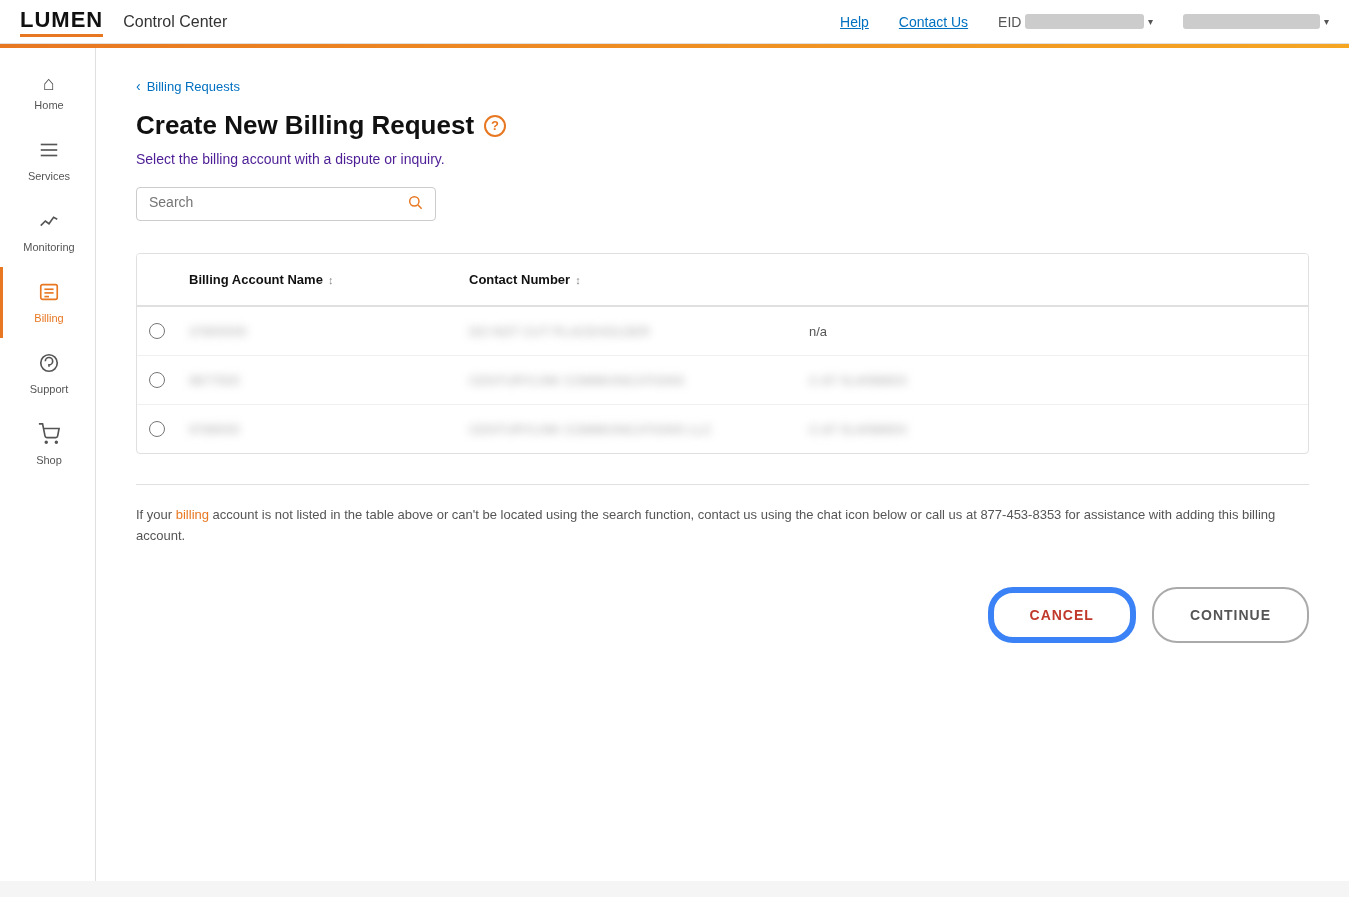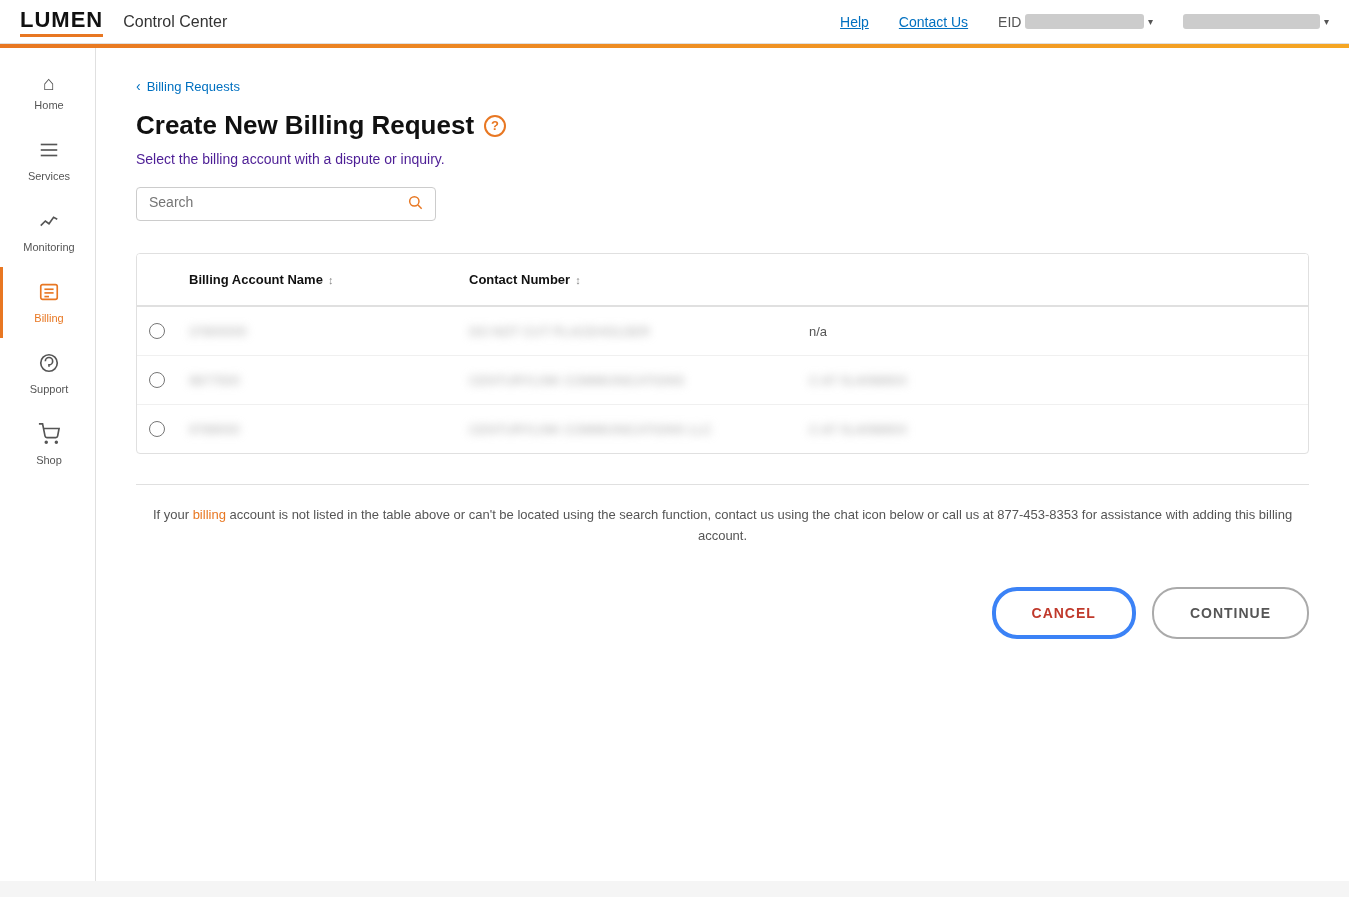--- a/index.html
+++ b/index.html
@@ -48,26 +48,26 @@
     .table-header { display: grid; grid-template-columns: 40px 280px 340px 1fr; background: #fff; border-bottom: 2px solid #e0e0e0; padding: 10px 0; }
     .th { font-size: 13px; font-weight: 700; color: #111; padding: 8px 12px; display: flex; align-items: center; gap: 5px; }
     .sort-icon { font-size: 11px; color: #888; }
     .table-row { display: grid; grid-template-columns: 40px 280px 340px 1fr; border-bottom: 1px solid #f0f0f0; align-items: center; padding: 4px 0; }
     .table-row:last-child { border-bottom: none; }
     .td { font-size: 13px; color: #555; padding: 12px; }
     .radio-cell { display: flex; align-items: center; justify-content: center; padding: 12px 8px; }
     input[type="radio"] { cursor: pointer; accent-color: #e87722; width: 16px; height: 16px; }
 
     
-    .footer-note { font-size: 13px; color: #555; line-height: 1.6; padding: 20px 0; border-top: 1px solid #e0e0e0; margin-top: 10px; text-align: center; }
+    .footer-note { font-size: 13px; color: #555; line-height: 1.6; padding: 20px 0; border-top: 1px solid #e0e0e0; margin-top: 10px; }
     .footer-note a { color: #e87722; text-decoration: none; }
 
     
     .actions { display: flex; justify-content: flex-end; gap: 16px; padding-top: 20px; }
-    .btn-cancel { padding: 14px 36px; border: 4px solid #3b82f6; border-radius: 25px; background: #fff; color: #c0392b; font-size: 14px; font-weight: 700; letter-spacing: 1px; cursor: pointer; text-align: center; }
+    .btn-cancel { padding: 14px 36px; border: 6px solid #3b82f6; border-radius: 25px; background: #fff; color: #c0392b; font-size: 14px; font-weight: 700; letter-spacing: 1px; cursor: pointer; text-align: center; }
     .btn-continue { padding: 2px 36px; border: 2px solid #aaa; border-radius: 25px; background: #fff; color: #555; font-size: 14px; font-weight: 700; letter-spacing: 1px; cursor: pointer; }
   </style>
 </head>
 <body>
 
 <div class="top-nav">
   <div class="logo">
     <span class="logo-underline">LUMEN</span>
   </div>
   <span class="app-title">Control Center</span>

